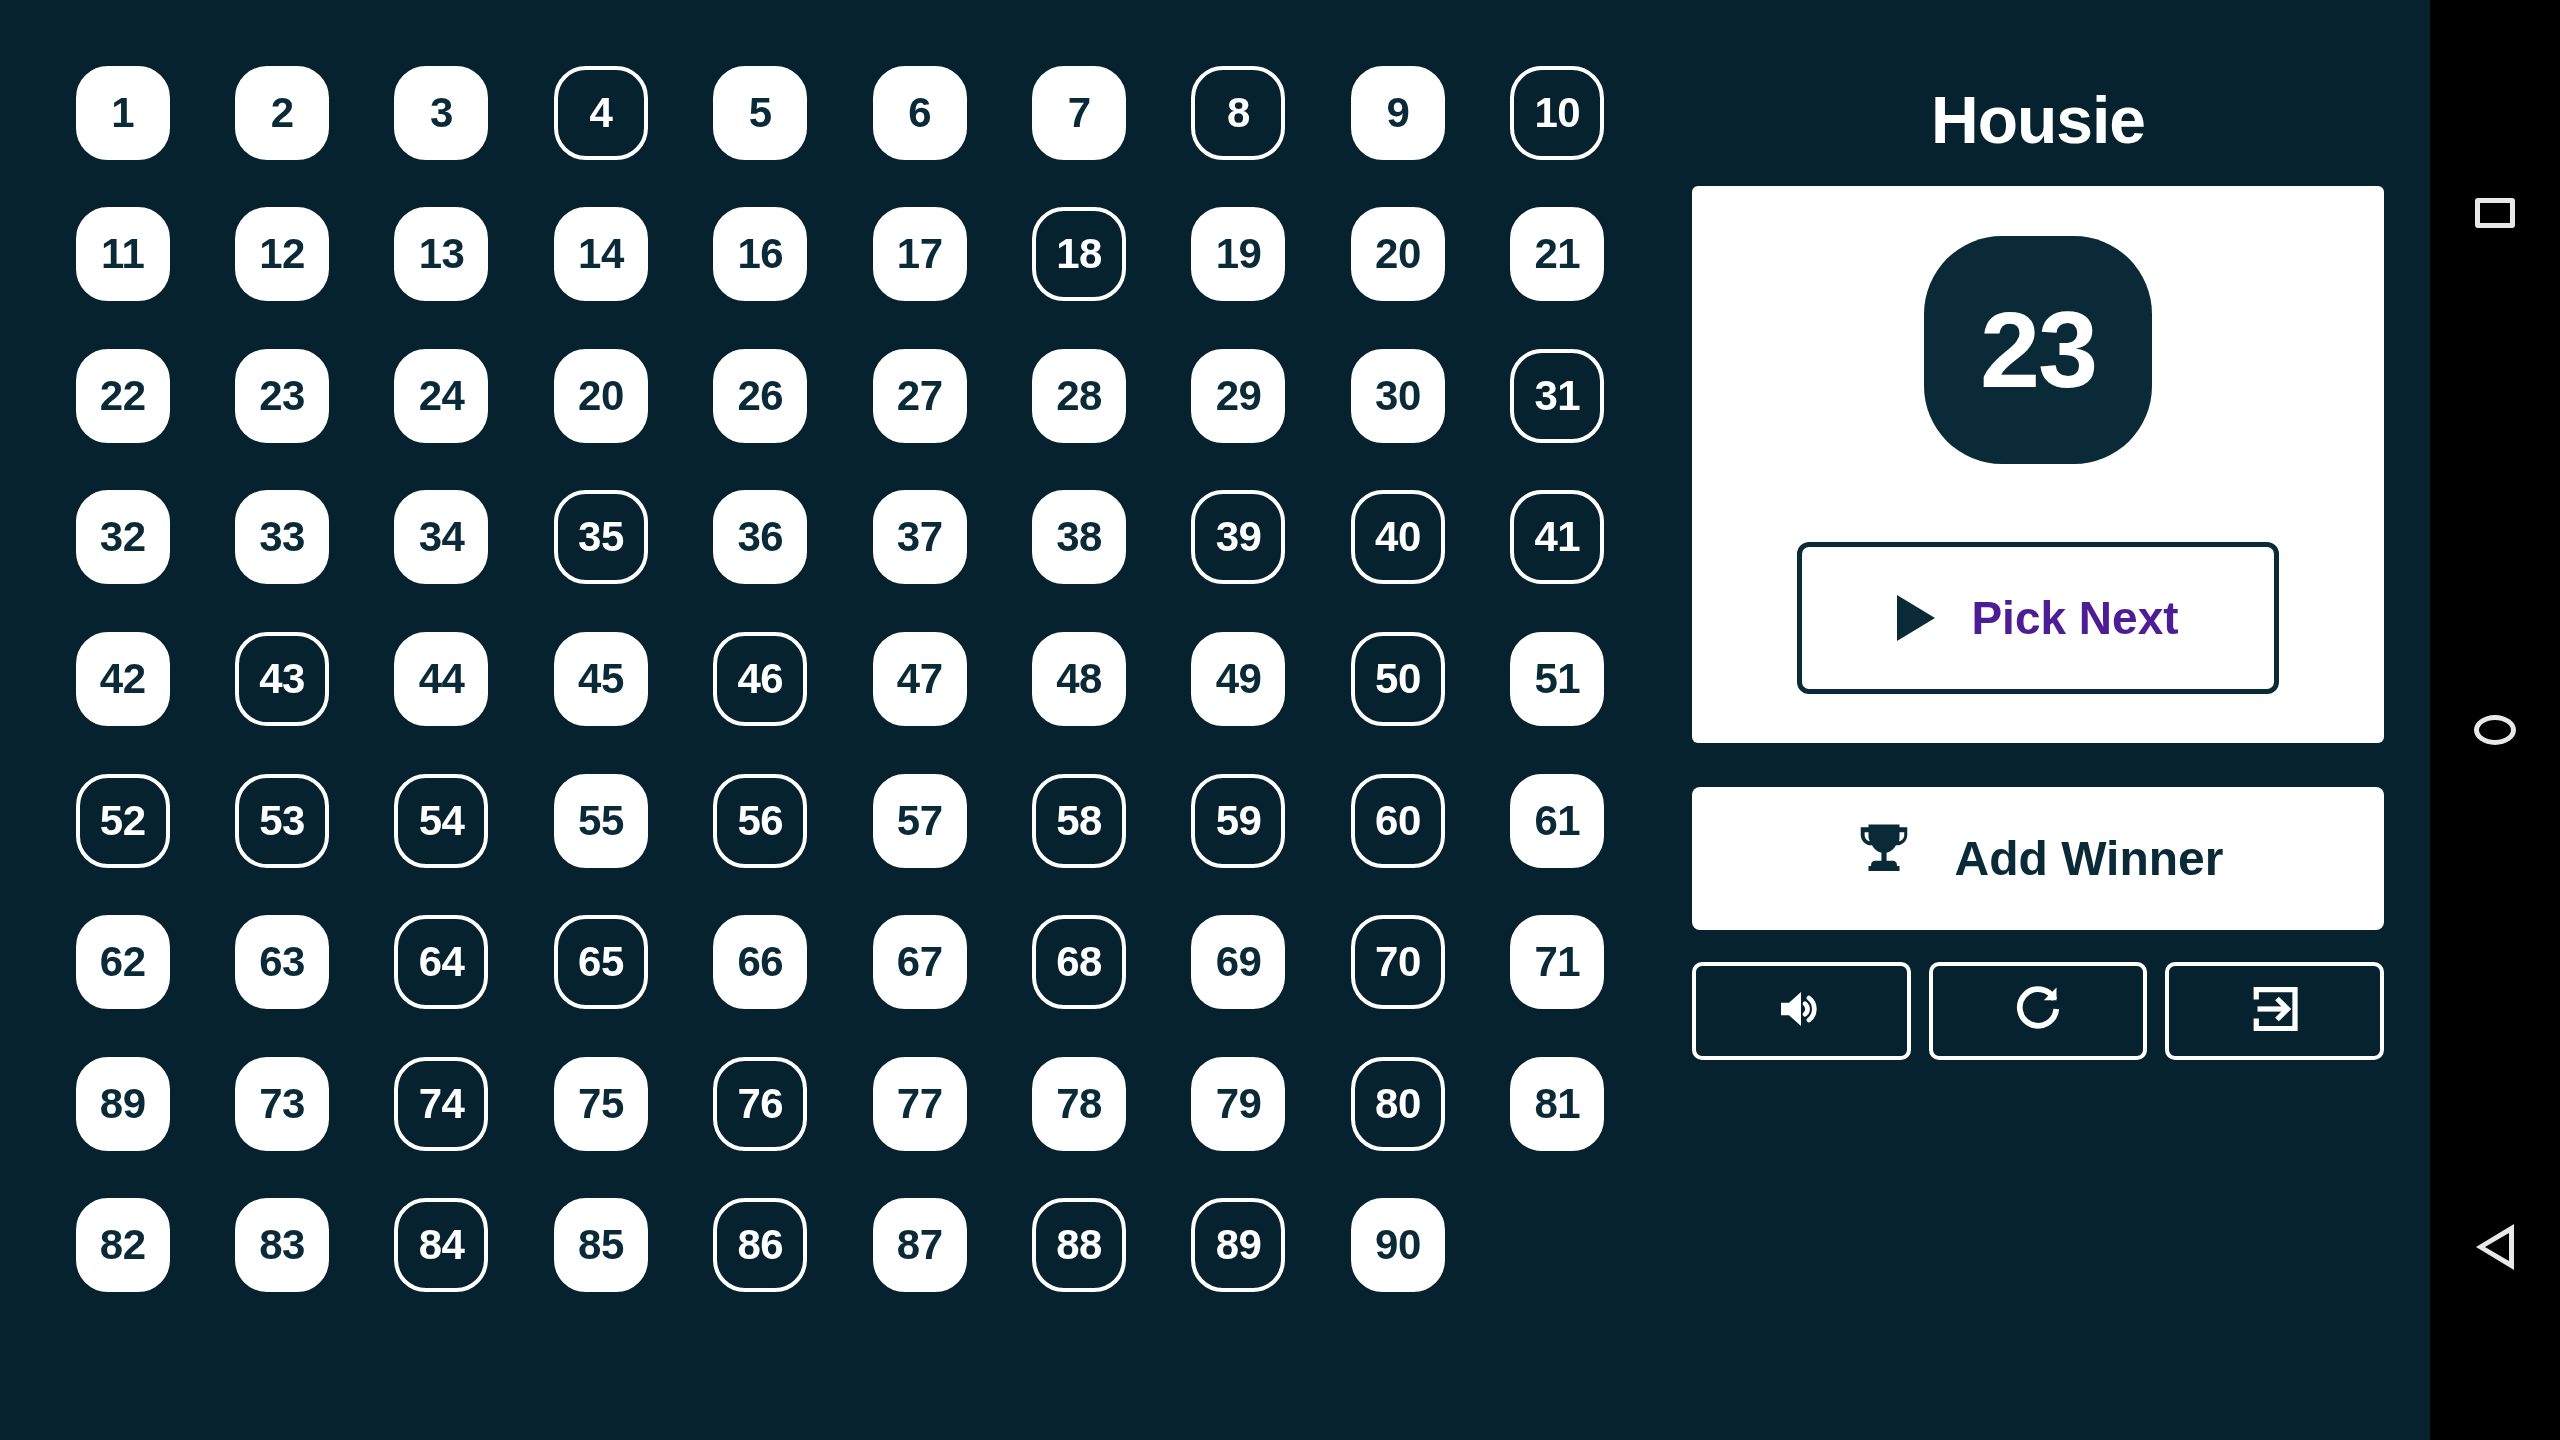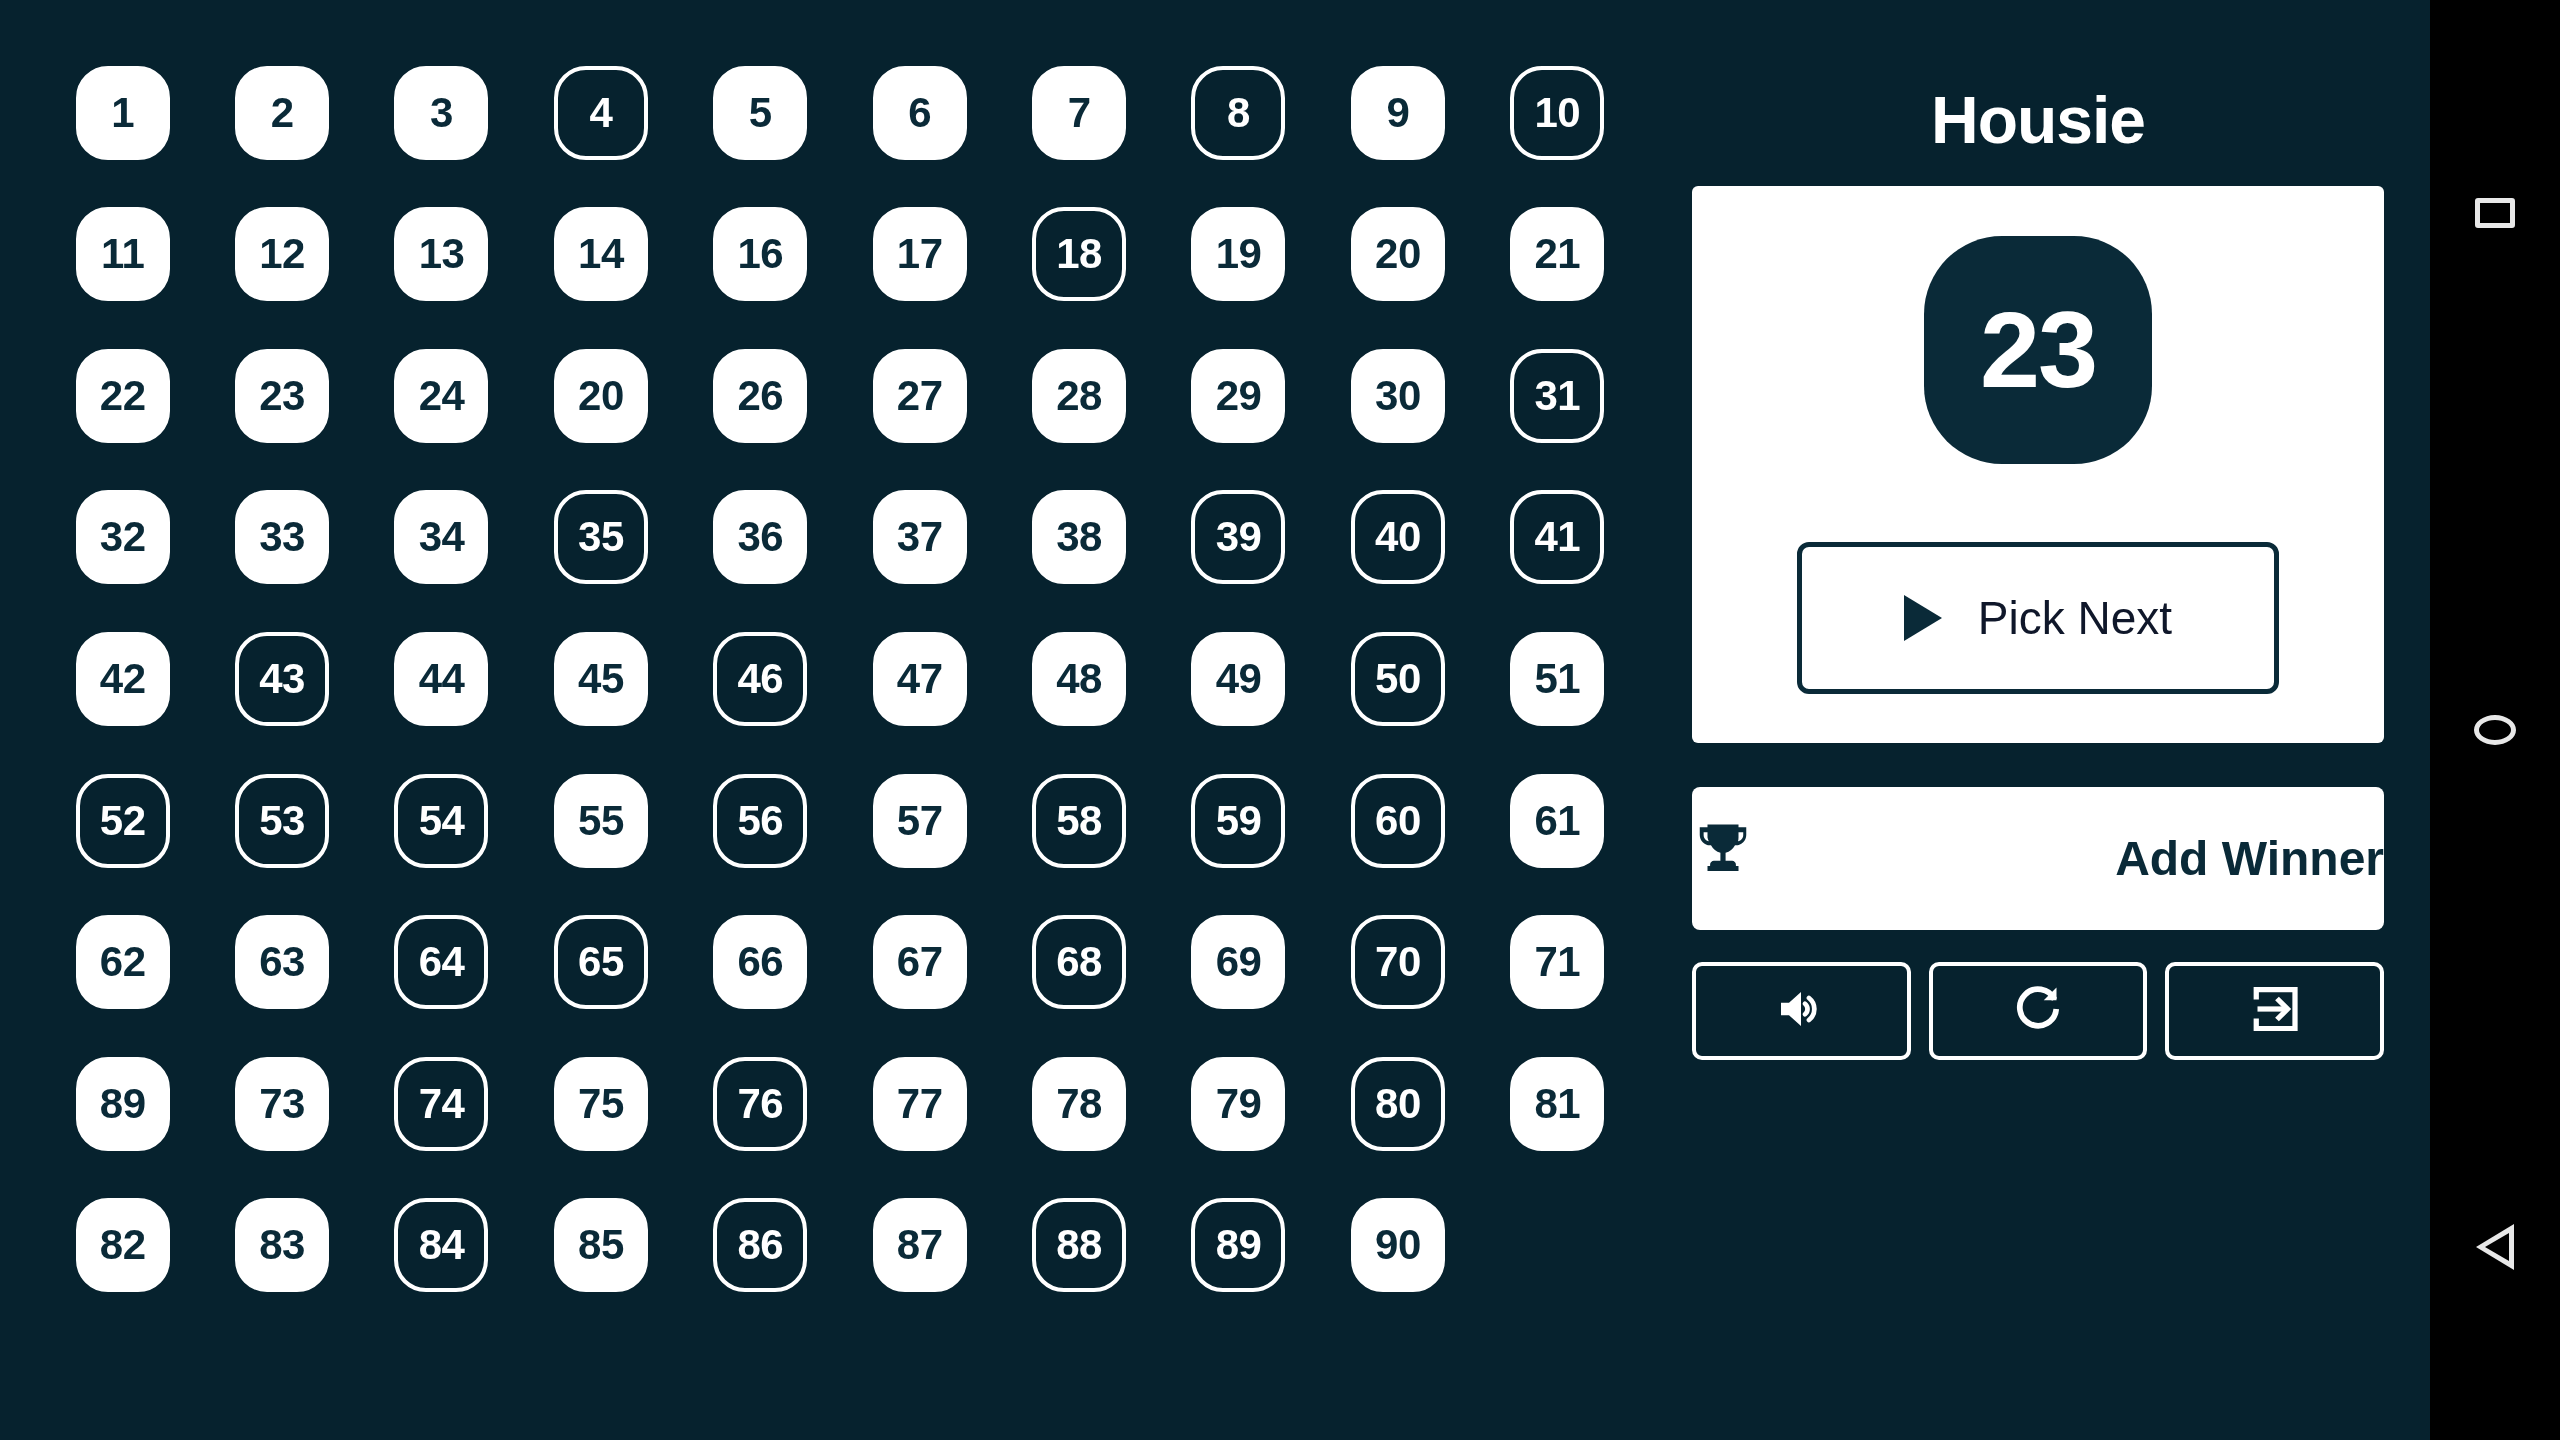--- a/index.html
+++ b/index.html
@@ -103,44 +103,44 @@
     font-weight: 700;
     letter-spacing: -2px;
     margin-bottom: 78px;
   }
   #pick-next-button {
     width: 482px;
     height: 152px;
     border: 5px solid #0a2a38;
     border-radius: 12px;
     background: #ffffff;
-    color: #0f172a;
+    color: #4c1d95;
     display: flex;
     align-items: center;
     justify-content: center;
     gap: 36px;
     font-size: 46px;
-    font-weight: 400;
+    font-weight: 700;
     cursor: pointer;
   }
   .play-triangle {
     width: 0; height: 0;
     border-left: 38px solid #0a2a38;
     border-top: 23px solid transparent;
     border-bottom: 23px solid transparent;
   }
 
   
   #add-winner-button {
     background: #ffffff;
     border-radius: 8px;
     height: 172px;
     display: flex;
     align-items: center;
-    justify-content: space-between;
+    justify-content: center;
     gap: 40px;
     color: #0a2a38;
     font-size: 48px;
     font-weight: 700;
     cursor: pointer;
     margin-bottom: 32px;
   }
 
   
   #action-row {

